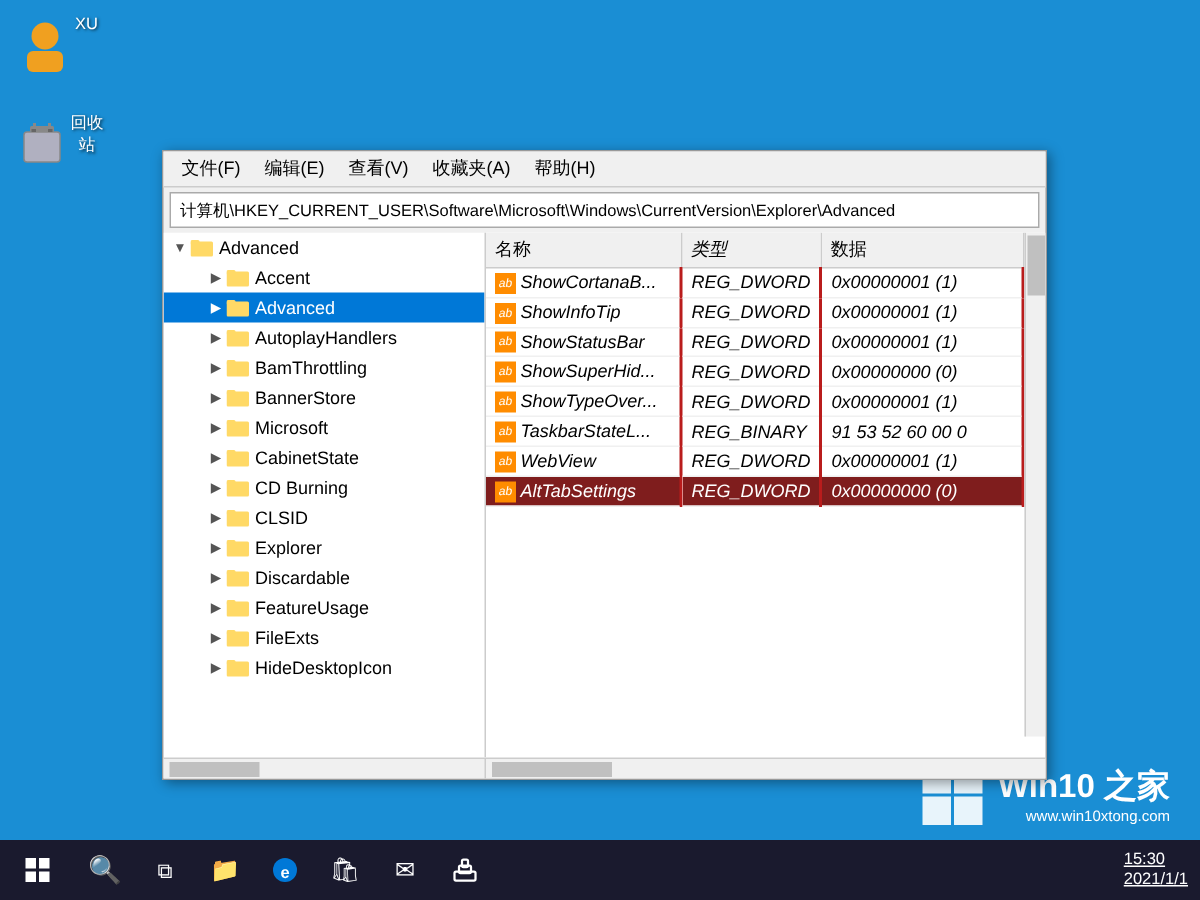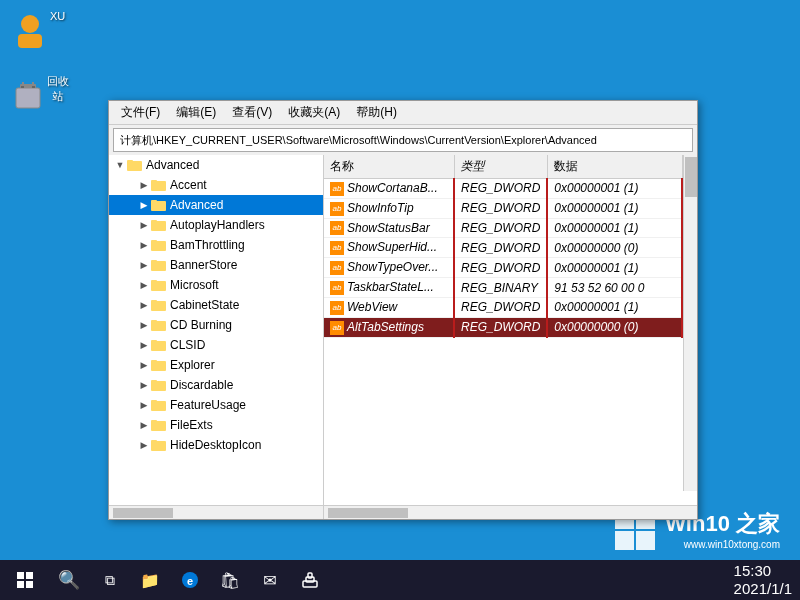--- a/index.html
+++ b/index.html
@@ -602,19 +602,19 @@
     <div class="taskbar-btn" style="font-size:16px;">🛍</div>
     <div class="taskbar-btn" style="font-size:16px;">✉</div>
     <div class="taskbar-btn" style="font-size:16px;color:white;">
       <svg width="18" height="18" viewBox="0 0 18 18">
         <rect x="2" y="10" width="14" height="6" rx="1" fill="none" stroke="white" stroke-width="1.5"></rect>
         <rect x="5" y="6" width="8" height="5" rx="1" fill="none" stroke="white" stroke-width="1.5"></rect>
         <rect x="7" y="2" width="4" height="5" rx="1" fill="none" stroke="white" stroke-width="1.5"></rect>
       </svg>
     </div>
     <div class="taskbar-right">
-      <span style="font-size:15px;color:white;line-height:1.2;">
+      <span style="font-size:11px;color:white;line-height:1.2;text-decoration:underline;">
         <div>15:30</div>
         <div>2021/1/1</div>
       </span>
     </div>
   </div>
 </div>
 
 </body></html>

